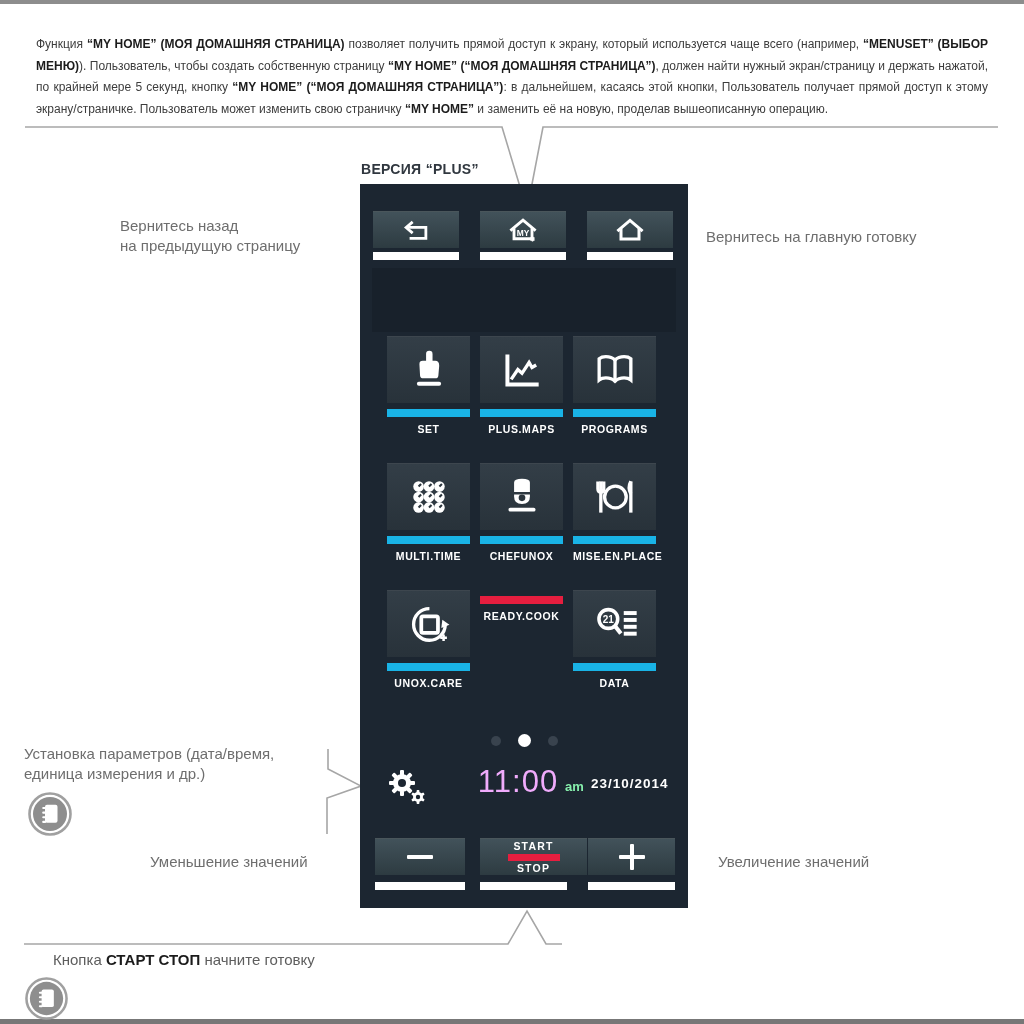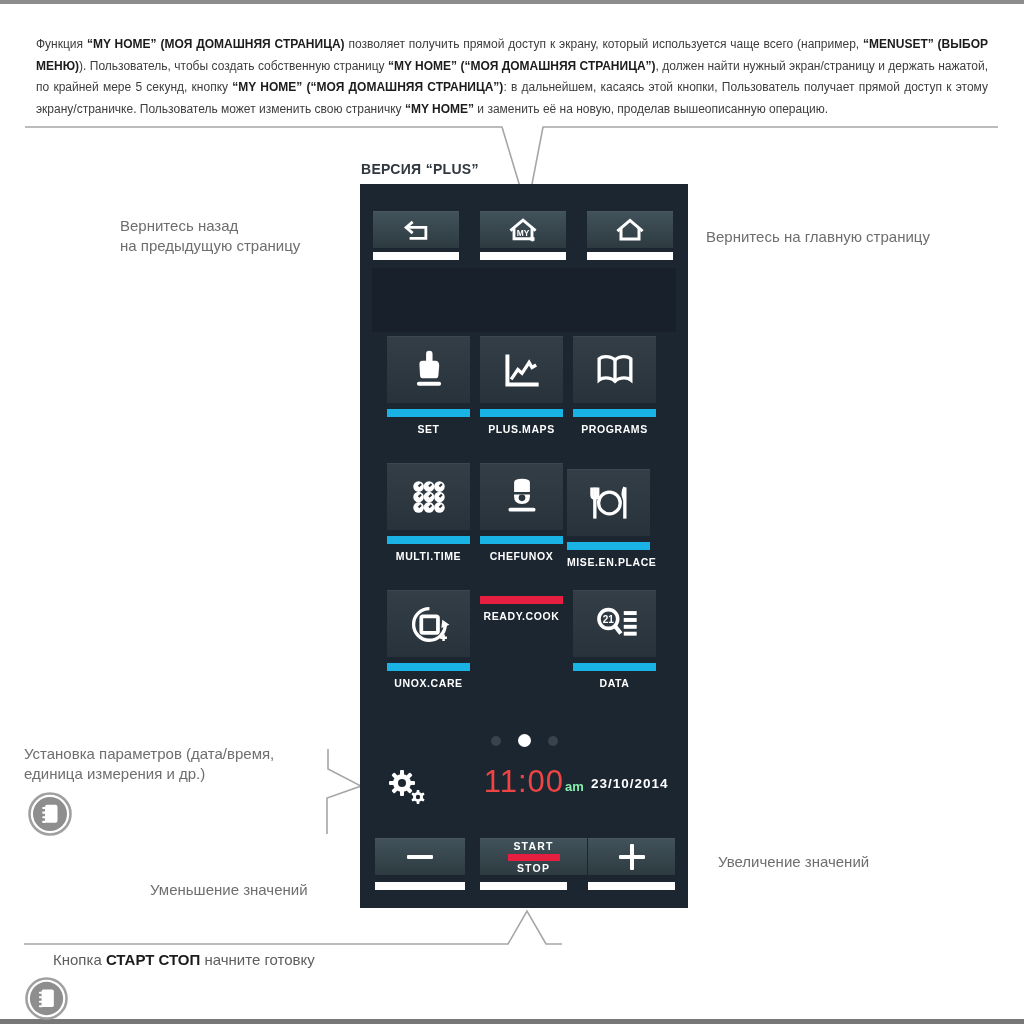--- a/index.html
+++ b/index.html
@@ -42,22 +42,22 @@
   .tile-bar.cyan{background:#19b3e6;}
   .tile-bar.red{background:#e61e3f;}
   .tile-label{margin-top:6px;text-align:center;color:#fff;font-size:10.5px;
               font-weight:bold;letter-spacing:.6px;white-space:nowrap;}
 
   .dots{position:absolute;left:0;top:550px;width:328px;display:flex;justify-content:center;
         align-items:center;gap:17px;}
   .dot{width:10px;height:10px;border-radius:50%;background:#39434e;}
   .dot.active{width:13px;height:13px;background:#fff;}
 
-  .status-time{position:absolute;left:112px;top:580px;width:92px;color:#ef4444;font-size:31px;
-               letter-spacing:1px;text-align:right;}
+  .status-time{position:absolute;left:112px;top:580px;width:92px;color:#f0abfc;font-size:31px;
+               letter-spacing:1px;text-align:center;}
   .status-meridiem{position:absolute;left:205px;top:595px;color:#86efac;font-size:13px;font-weight:bold;}
   .status-date{position:absolute;left:231px;top:592px;color:#fff;font-size:13.5px;
                font-weight:bold;letter-spacing:1px;}
   .gear-wrap{position:absolute;left:25px;top:582px;cursor:pointer;}
 
   .ctrl{top:654px;}
   .ss-stack{display:flex;flex-direction:column;align-items:center;line-height:1;}
   .ss-text{color:#fff;font-size:10.5px;font-weight:bold;letter-spacing:1.2px;}
   .ss-redbar{width:52px;height:7px;background:#e61e3f;margin:2px 0;}
 
@@ -75,24 +75,24 @@
 
   <svg class="overlay">
     <path d="M25 127 H502 L527 210 L543 127 H998" fill="none" stroke="#a6a6a6" stroke-width="1.6"></path>
     <path d="M24 944 H508 L527 911 L546 944 H562" fill="none" stroke="#a6a6a6" stroke-width="1.6"></path>
     <path d="M328 749 V769 L361 786 L327 798 V834" fill="none" stroke="#a6a6a6" stroke-width="1.6"></path>
   </svg>
 
   <div class="version">ВЕРСИЯ “PLUS”</div>
   <div class="ann right" style="left:120px;top:216px;width:232px;">Вернитесь назад
 на предыдущую страницу</div>
-  <div class="ann" style="left:706px;top:227px;">Вернитесь на главную страницу</div>
+  <div class="ann" style="left:706px;top:227px;">Вернитесь на главную готовку</div>
   <div class="ann" style="left:24px;top:744px;width:300px;">Установка параметров (дата/время,
 единица измерения и др.)</div>
-  <div class="ann right" style="left:150px;top:852px;width:202px;margin-top:28px;">Уменьшение значений</div>
+  <div class="ann right" style="left:150px;top:852px;width:202px;">Уменьшение значений</div>
   <div class="ann" style="left:718px;top:852px;">Увеличение значений</div>
   <div class="caption"><span>Кнопка </span><span class="b">СТАРТ СТОП</span><span> начните готовку</span></div>
 
   <div class="badge" style="left:27px;top:791px;">
     <svg width="46" height="46" viewBox="0 0 46 46">
       <circle cx="23" cy="23" r="20.5" fill="none" stroke="#a0a0a0" stroke-width="2.6"></circle>
       <circle cx="23" cy="23" r="17" fill="#8e8e8e"></circle>
       <rect x="18" y="13.8" width="12.5" height="18" rx="2" fill="#fff"></rect>
       <rect x="15.2" y="16" width="4" height="2.1" rx="1" fill="#fff"></rect>
       <rect x="15.2" y="20.6" width="4" height="2.1" rx="1" fill="#fff"></rect>
@@ -211,21 +211,21 @@
           <path d="M8.2 5 Q8.2 3.2 12 3.2 Q15.8 3.2 15.8 5 V9.6 H8.2 Z"></path>
           <path d="M8.2 10.8 H15.8 V11.8 Q15.8 15.4 12 15.4 Q8.2 15.4 8.2 11.8 Z"></path>
           <rect x="5.5" y="17.2" width="13" height="1.8" rx="0.9"></rect>
         </g>
         <circle cx="12" cy="12.4" r="1.6" fill="#2b353d"></circle>
       </svg>
         </div>
       <div class="tile-bar cyan"></div>
       <div class="tile-label">CHEFUNOX</div>
     </div>
-    <div class="tile-cell" style="left:207px;top:279px;margin-top:6px;">
+    <div class="tile-cell" style="left:213px;top:279px;">
       <div class="tile">
           <svg width="50" height="50" viewBox="0 0 24 24">
         <g stroke="#fff" fill="none" stroke-width="1.6">
           <circle cx="12.2" cy="12" r="5.2"></circle>
           <path d="M5.2 4.5 V19.5"></path>
           <path d="M3.8 4.5 V8 Q3.8 9.6 5.2 9.6 Q6.6 9.6 6.6 8 V4.5"></path>
           <path d="M19.6 4.5 V19.5"></path>
           <path d="M19.6 4.5 Q18 7.5 19.6 10.5"></path>
         </g>
       </svg>

